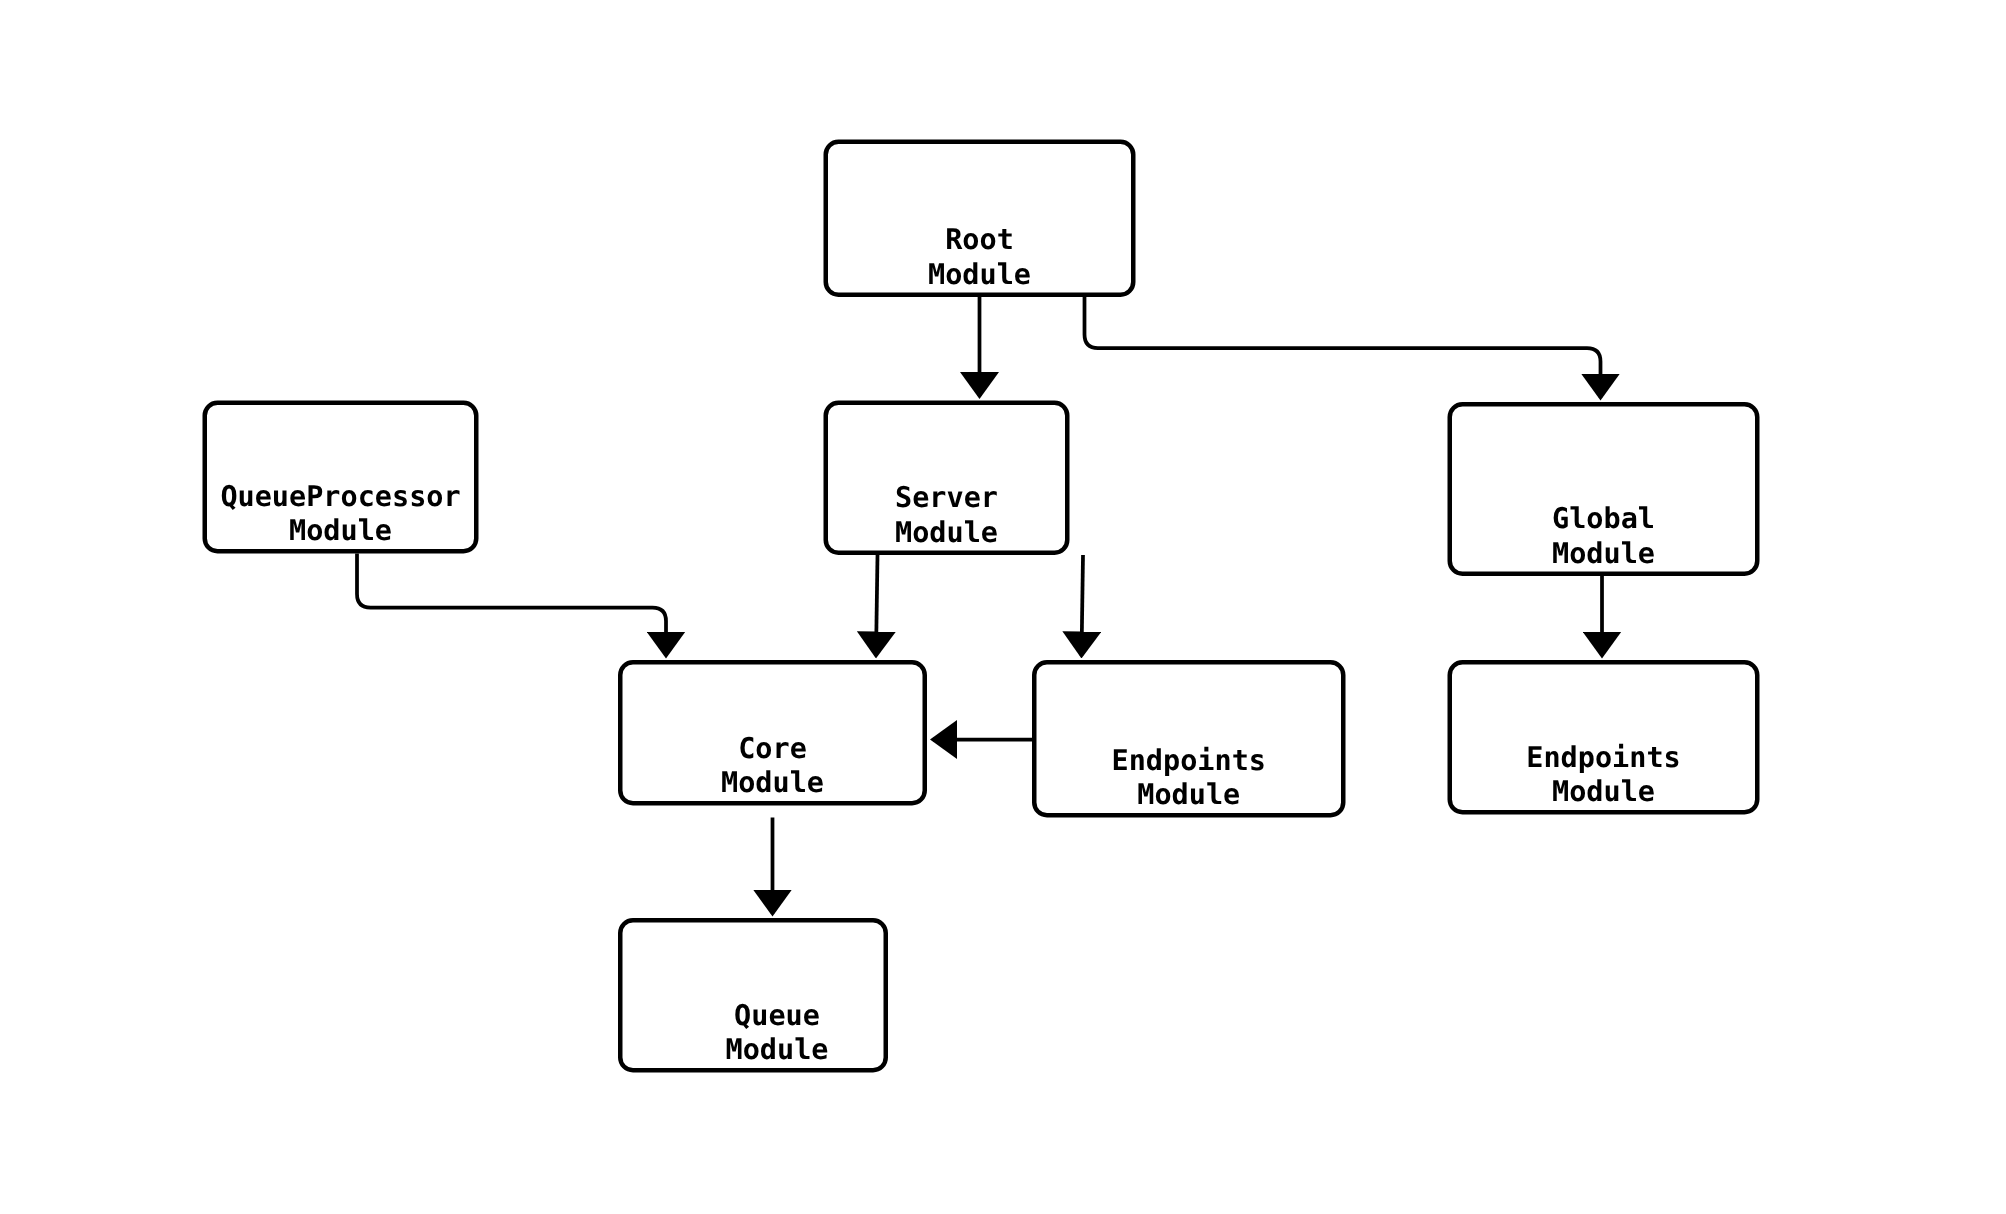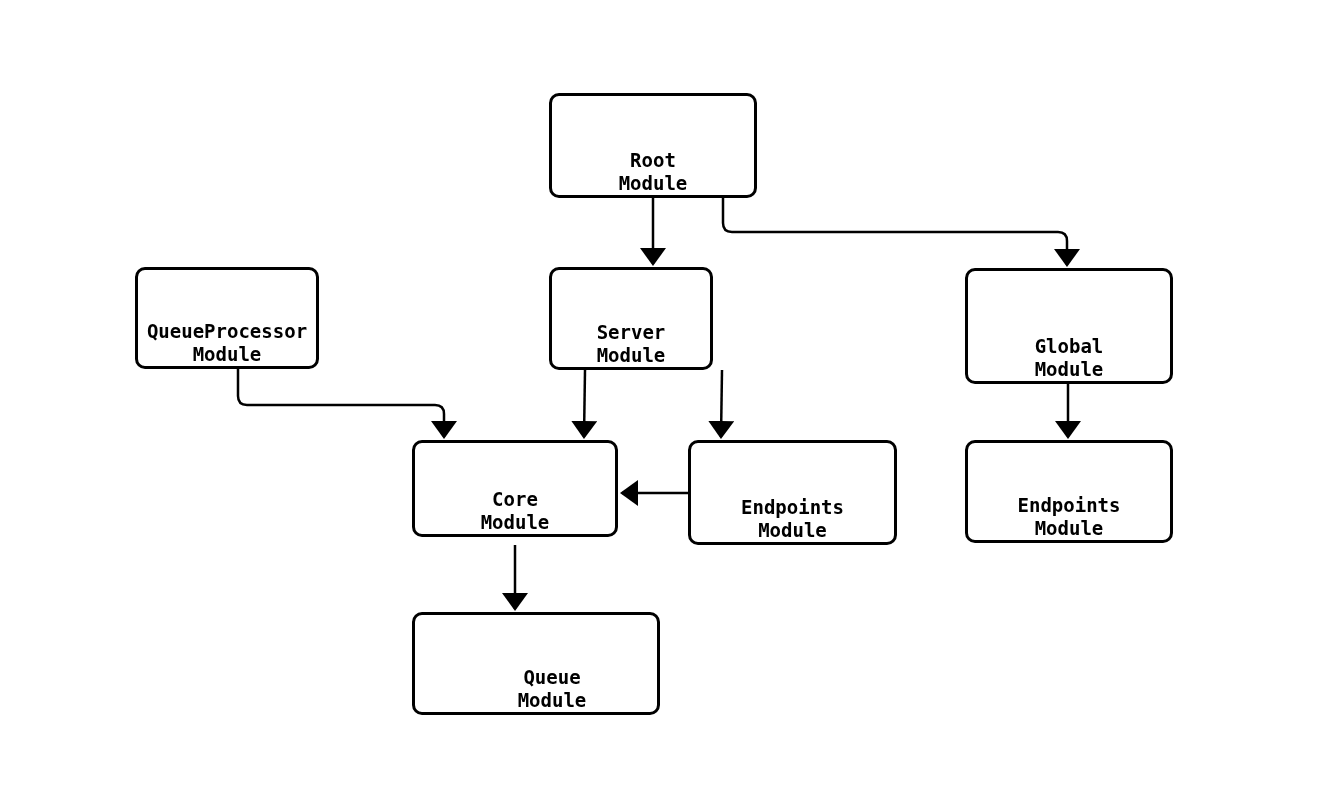--- a/index.html
+++ b/index.html
@@ -89,18 +89,18 @@
         <span>Module</span>
       </div>
       <div class="node" style="left: 688px; top: 440px; width: 209px; height: 105px;">
         <span>Endpoints</span>
         <span>Module</span>
       </div>
       <div class="node" style="left: 965px; top: 440px; width: 208px; height: 103px;">
         <span>Endpoints</span>
         <span>Module</span>
       </div>
-      <div class="node" style="left: 412px; top: 612px; width: 248px; height: 103px; padding-left: 32px;">
+      <div class="node" style="left: 412px; top: 612px; width: 180px; height: 103px; padding-left: 32px;">
         <span>Queue</span>
         <span>Module</span>
       </div>
     </div>
 </div>
 
 </body></html>

